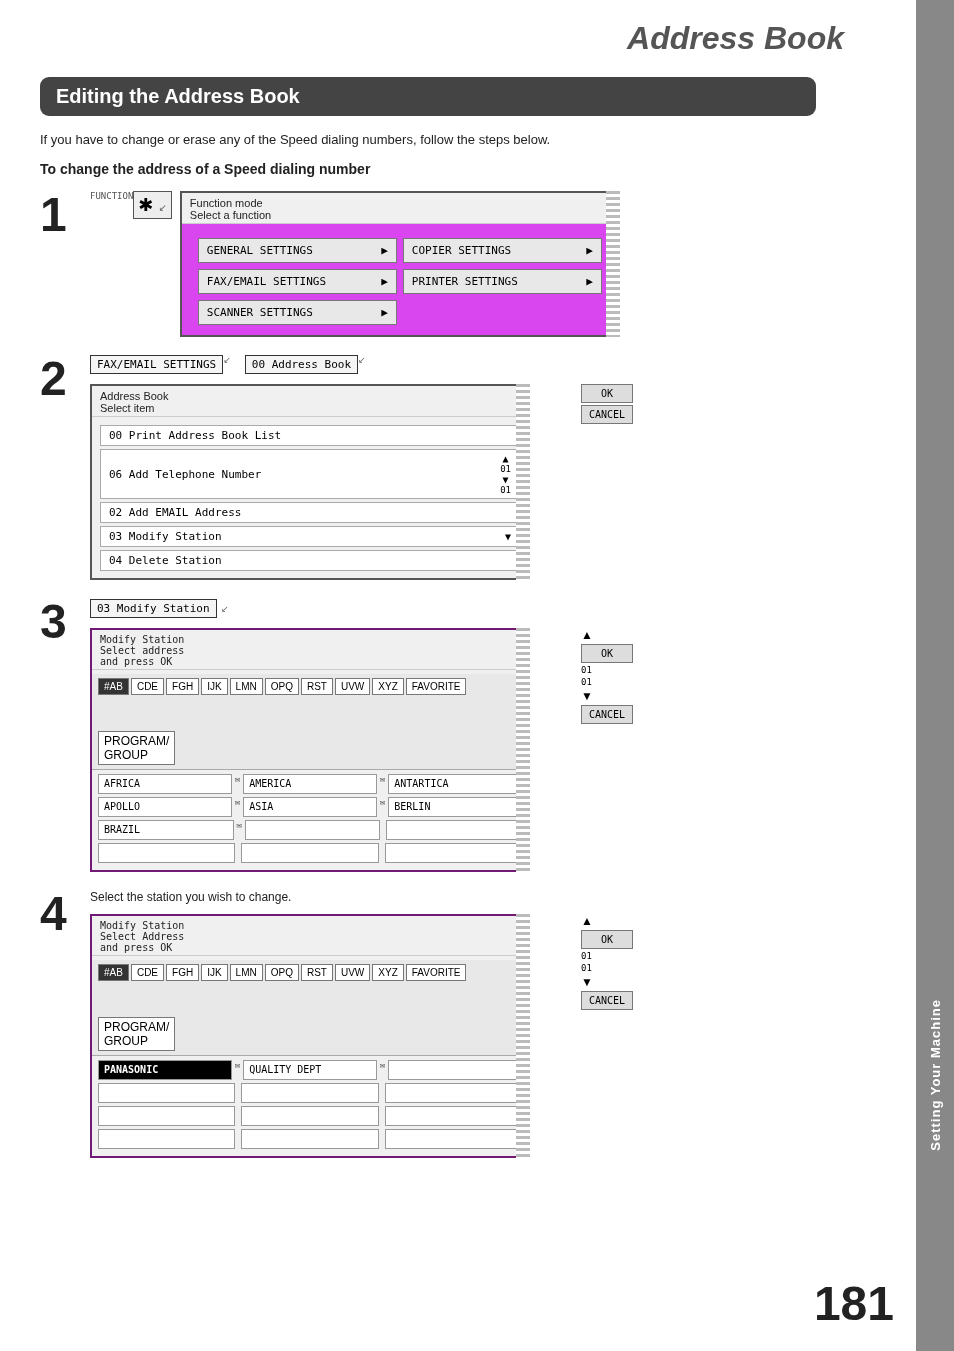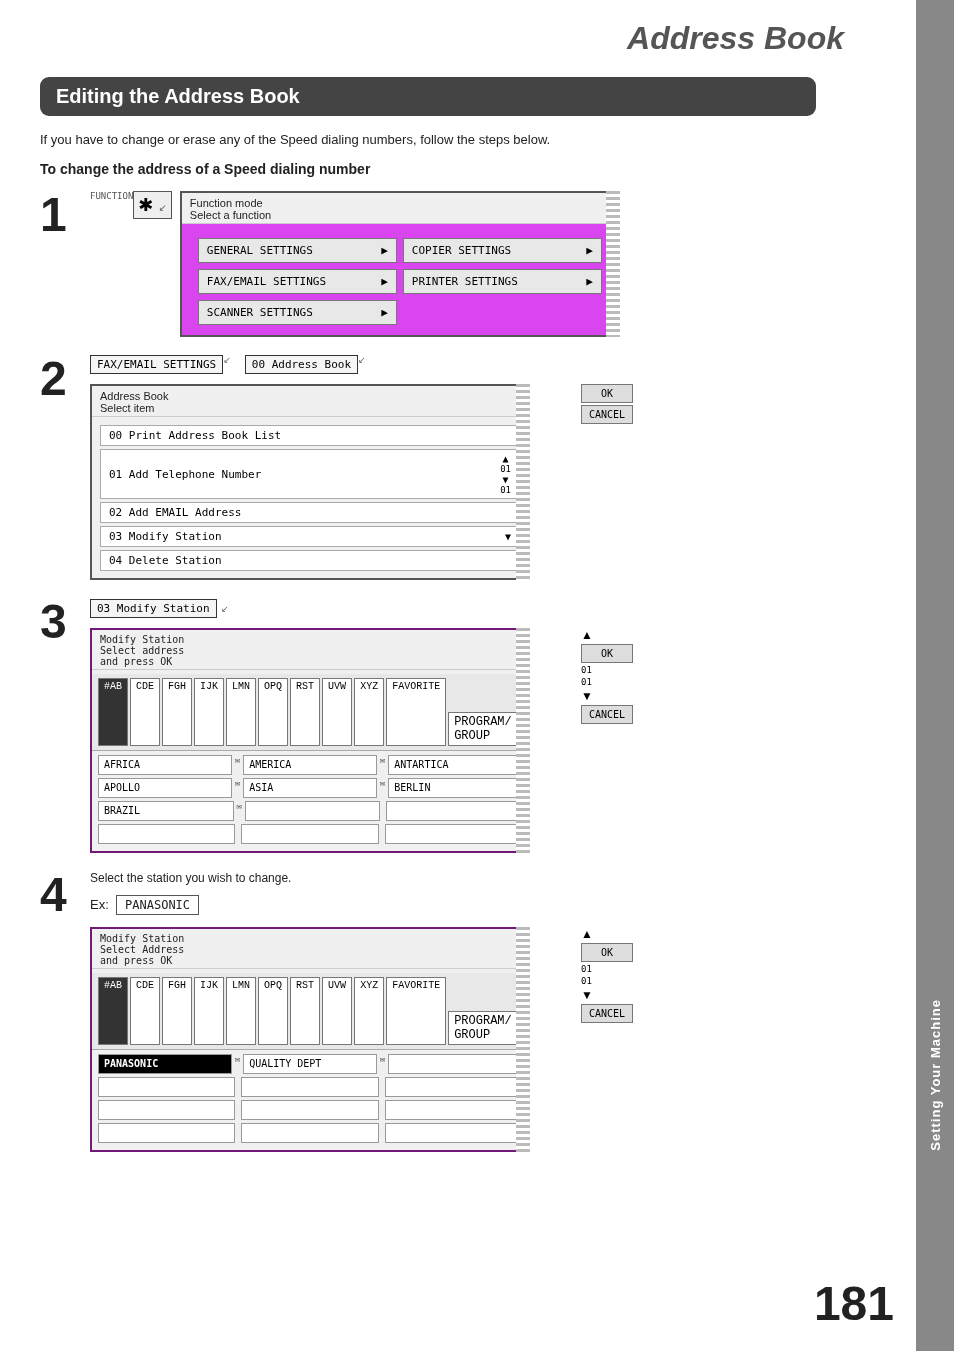--- a/index.html
+++ b/index.html
@@ -210,21 +210,21 @@
       flex-wrap: wrap;
       gap: 0;
       padding: 4px 6px 2px;
       background: #e8e8e8;
       border-bottom: 1px solid #aaa;
     }
     .alpha-tab {
       border: 1px solid #777;
       padding: 2px 5px;
       font-size: 10px;
-      font-family: Liberation Mono, monospace;
+      font-family: Liberation Sans, sans-serif;
       background: #fff;
       margin-right: 2px;
       margin-bottom: 2px;
       cursor: pointer;
     }
     .alpha-tab.active {
       background: #333;
       color: #fff;
     }
     .alpha-tab.program {
@@ -418,21 +418,21 @@
           <div class="ab-screen">
             <div class="screen-header">
               <span>Address Book</span><br>
               <span>Select item</span>
             </div>
             <div class="ab-items">
               <div class="ab-item-row">
                 <span>00  Print Address Book List</span>
               </div>
               <div class="ab-item-row" style="display:flex;align-items:center;justify-content:space-between;">
-                <span>01  Add Telephone Number</span>
+                <span>06  Add Telephone Number</span>
                 <div style="display:flex;flex-direction:column;align-items:center;">
                   <span style="font-size:10px;">▲</span>
                   <span style="font-size:9px;font-family:monospace;">01</span>
                   <span style="font-size:10px;">▼</span>
                   <span style="font-size:9px;font-family:monospace;">01</span>
                 </div>
               </div>
               <div class="ab-item-row">
                 <span>02  Add EMAIL Address</span>
               </div>
@@ -540,24 +540,20 @@
           </div>
         </div>
       </div>
     </div>
   </div>
 
   <div class="step">
     <div class="step-number">4</div>
     <div class="step-content">
       <p class="step4-text">Select the station you wish to change.</p>
-      <p class="step4-ex">
-        <span>Ex:</span>&nbsp;
-        <span class="ex-box">PANASONIC</span>
-      </p>
 
       <div class="screen-with-controls">
         <div class="screen-wrapper">
           <div class="modify-screen">
             <div class="screen-header" style="font-size:10px;">
               <span>Modify Station</span><br>
               <span>Select Address</span><br>
               <span>and press OK</span>
             </div>
             <div class="alpha-tabs">

